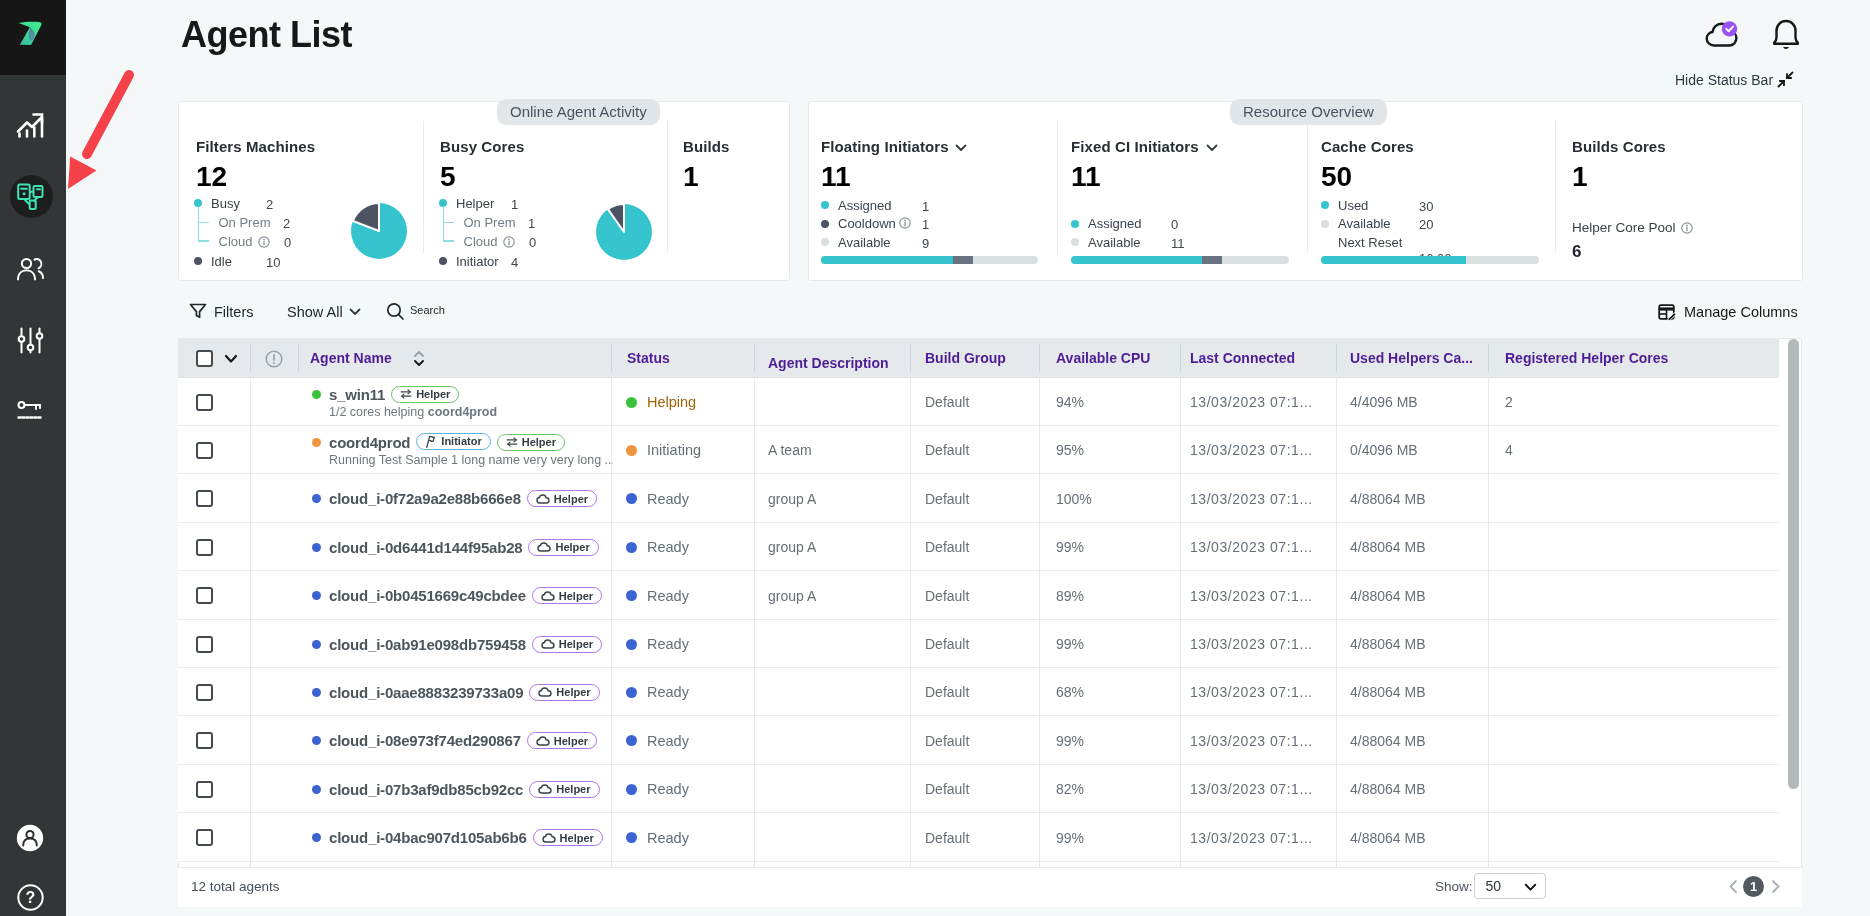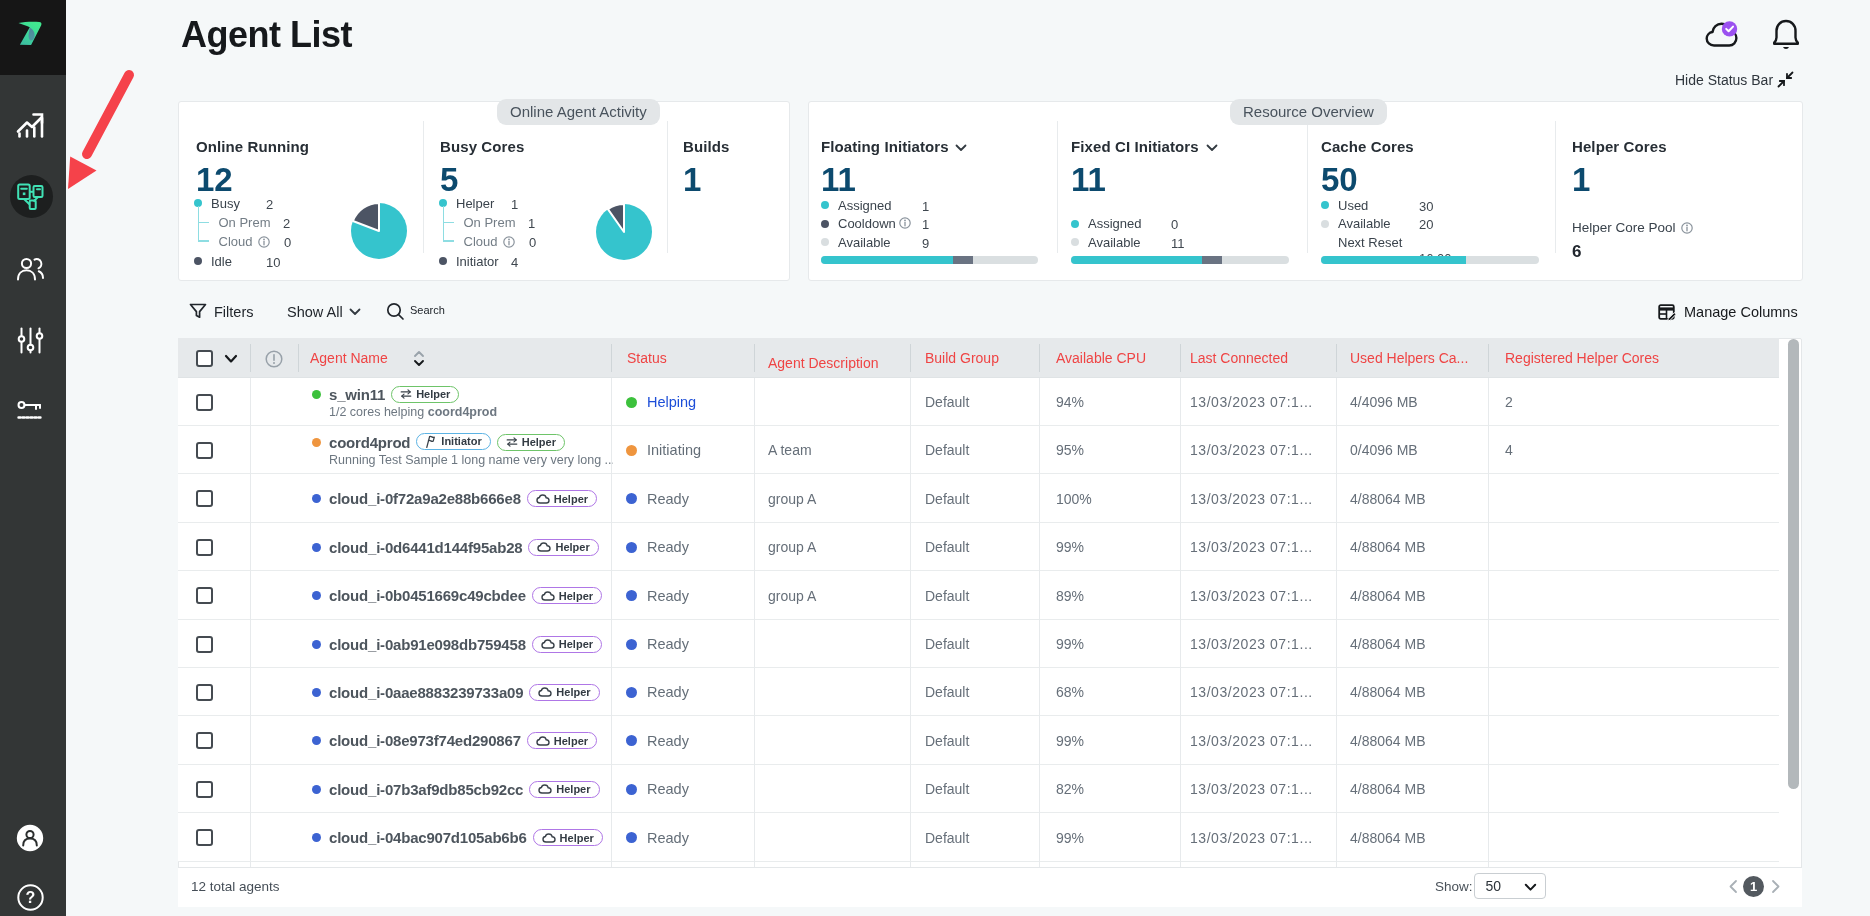--- a/index.html
+++ b/index.html
@@ -1,27 +1,27 @@
 <!DOCTYPE html>
 <html><head><meta charset="utf-8"><style>
 *{margin:0;padding:0;box-sizing:border-box}
 html,body{width:1870px;height:916px;overflow:hidden}
 body{background:#f5f8f9;font-family:"Liberation Sans",sans-serif;position:relative;color:#2a3138}
 .abs{position:absolute}
 .panel{position:absolute;background:#fff;border:1px solid #e6e9eb;border-radius:3px}
 .tab{position:absolute;background:#e3e6e8;border-radius:9px;height:26px;line-height:26px;padding:0 13px;font-size:15px;color:#49535d;z-index:3}
 .sec-title{position:absolute;font-size:15px;font-weight:bold;color:#272e35;letter-spacing:.1px}
-.big{position:absolute;font-size:33px;font-weight:bold;color:#0c4a6e}
+.big{position:absolute;font-size:28px;font-weight:bold;color:#000000}
 .leg{position:absolute;height:18px;display:flex;align-items:center;font-size:13px;color:#3a434c}
 .dot{display:inline-block;border-radius:50%}
 .val{position:absolute;font-size:13px;color:#3f474f}
 .divv{position:absolute;width:1px;background:#e8ebed}
 .bar{position:absolute;height:8px;border-radius:4px;background:#dadfe1;overflow:hidden}
 .bar i{position:absolute;top:0;height:8px}
-.hrow{position:absolute;display:flex;align-items:center;font-size:14px;font-weight:normal;color:#ef4444}
+.hrow{position:absolute;display:flex;align-items:center;font-size:14px;font-weight:bold;color:#4c1d95}
 .vline{position:absolute;width:1px;background:#e7eaec}
 .row{position:absolute;left:178px;width:1601px;height:49px;background:#fff;border-bottom:1px solid #e9eced}
 .rname{font-weight:bold;font-size:15px;color:#4d555d;letter-spacing:-.2px}
 .pill{display:inline-flex;align-items:center;height:17px;border-radius:9px;padding:0 8px;font-size:11px;font-weight:bold;color:#333b43;background:#fff;gap:4px}
 .cbx{position:absolute;width:17px;height:17px;border:2px solid #454b51;border-radius:3px;background:#fff}
 .sline{font-size:12.5px;color:#6d7781;white-space:nowrap;overflow:hidden;max-width:284px}
 </style></head><body>
 
 <div class="abs" style="left:0;top:0;width:66px;height:916px;background:#333636"></div>
 <div class="abs" style="left:0;top:0;width:66px;height:75px;background:#161616"></div>
@@ -113,21 +113,21 @@
 <svg class="abs" style="left:1776px;top:70px" width="19" height="19" viewBox="0 0 19 19" fill="none" stroke="#16191c" stroke-width="1.8" stroke-linecap="round">
 <path d="M16.5,2.5 L11,8"></path>
     <path d="M11,3.8 L11,8 L15.2,8"></path>
 <path d="M2.5,16.5 L8,11"></path>
     <path d="M8,15.2 L8,11 L3.8,11"></path>
 </svg>
 <div class="panel" style="left:178px;top:101px;width:612px;height:180px"></div>
 <div class="tab" style="left:497px;top:99px">Online Agent Activity</div>
 <div class="divv" style="left:423px;top:121px;height:132px"></div>
 <div class="divv" style="left:667px;top:121px;height:132px"></div>
-<div class="sec-title" style="left:196px;top:138px">Online Running</div>
+<div class="sec-title" style="left:196px;top:138px">Filters Machines</div>
 <div class="big" style="left:196px;top:161px">12</div>
 <div class="leg" style="left:194px;top:194px"><span class="dot" style="width:8px;height:8px;background:#35c4cd;margin-right:9px"></span>Busy</div>
 <div class="val" style="left:266px;top:196.5px">2</div>
 <div class="abs" style="left:197.5px;top:206px;width:1.6px;height:36px;background:#8edde2"></div>
 <div class="abs" style="left:197.5px;top:221.8px;width:11px;height:1.6px;background:#8edde2"></div>
 <div class="abs" style="left:197.5px;top:240.4px;width:11px;height:1.6px;background:#8edde2"></div>
 <div class="leg sub" style="left:218.5px;top:213.5px;color:#737d86">On Prem</div>
 <div class="val" style="left:283px;top:216px">2</div>
 <div class="leg sub" style="left:218.5px;top:232px;color:#737d86">Cloud</div>
 <svg class="abs" style="left:258px;top:235.5px" width="12" height="12" viewBox="0 0 12 12" fill="none">
@@ -208,21 +208,21 @@
 <div class="big" style="left:1321px;top:161px">50</div>
 <div class="leg" style="left:1321px;top:196px"><span class="dot" style="width:8px;height:8px;background:#35c4cd;margin-right:9px"></span>Used</div>
 <div class="val" style="left:1419px;top:198.5px">30</div>
 <div class="leg" style="left:1321px;top:214.5px"><span class="dot" style="width:8px;height:8px;background:#d9dee0;margin-right:9px"></span>Available</div>
 <div class="val" style="left:1419px;top:217.0px">20</div>
 <div class="leg" style="left:1321px;top:233px"><span style="width:17px;display:inline-block"></span>Next Reset</div>
 <div class="val" style="left:1419px;top:251px">16:00</div>
 <div class="bar" style="left:1321px;top:255.5px;width:217.5px">
     <i style="left:0px;width:145px;background:#35c4cd"></i>
   </div>
-<div class="sec-title" style="left:1572px;top:138px">Helper Cores</div>
+<div class="sec-title" style="left:1572px;top:138px">Builds Cores</div>
 <div class="big" style="left:1572px;top:161px">1</div>
 <div class="abs" style="left:1572px;top:220px;font-size:13.5px;color:#39424b">Helper Core Pool</div>
 <svg class="abs" style="left:1681px;top:222px" width="12" height="12" viewBox="0 0 12 12" fill="none">
 <circle cx="6" cy="6" r="5.2" stroke="#8a939c" stroke-width="1.2"></circle>
 <path d="M6,5.4 L6,8.8" stroke="#8a939c" stroke-width="1.3" stroke-linecap="round"></path>
     <circle cx="6" cy="3.4" r="0.9" fill="#8a939c"></circle>
 </svg>
 <div class="abs" style="left:1572px;top:242px;font-size:17px;font-weight:bold;color:#21272e">6</div>
 <svg class="abs" style="left:189px;top:303px" width="18" height="17" viewBox="0 0 18 17" fill="none" stroke="#21262c" stroke-width="1.7" stroke-linejoin="round">
 <path d="M1.5,1.5 L16.5,1.5 L10.6,8.6 L10.6,14.2 L7.4,12.4 L7.4,8.6 Z"></path>
@@ -285,21 +285,21 @@
       <span style="margin-left:6px"><span class="pill" style="border:1px solid #6ec469"><svg width="12" height="10" viewBox="0 0 12 10" fill="none" stroke="#3a424a" stroke-width="1.2" stroke-linecap="round" stroke-linejoin="round">
             <path d="M1.2,2.9 H10.2"></path>
             <path d="M8,0.9 L10.2,2.9 L8,4.9"></path>
             <path d="M10.8,7.1 H1.8"></path>
             <path d="M4,5.1 L1.8,7.1 L4,9.1"></path>
           </svg>Helper</span></span>
     </div>
     <div class="abs sline" style="left:151px;top:26.5px">1/2 cores helping <b style="font-weight:bold">coord4prod</b></div>
     <div class="abs" style="left:448px;top:0;height:48px;display:flex;align-items:center">
 <span class="dot" style="width:11px;height:11px;background:#3cc13c;margin-right:10px"></span>
-      <span style="font-size:14.5px;color:#1d4ed8">Helping</span>
+      <span style="font-size:14.5px;color:#a16207">Helping</span>
     </div>
     <div class="abs" style="left:747px;top:0;height:48px;display:flex;align-items:center;font-size:14px;color:#666f79">Default</div>
     <div class="abs" style="left:878px;top:0;height:48px;display:flex;align-items:center;font-size:14px;color:#666f79">94%</div>
     <div class="abs" style="left:1012px;top:0;height:48px;display:flex;align-items:center;font-size:14px;color:#666f79;letter-spacing:.55px">13/03/2023 07:1...</div>
     <div class="abs" style="left:1172px;top:0;height:48px;display:flex;align-items:center;font-size:14px;color:#666f79">4/4096 MB</div>
     <div class="abs" style="left:1327px;top:0;height:48px;display:flex;align-items:center;font-size:14px;color:#666f79">2</div>
   </div>
 <div class="row" style="top:426px;height:48px">
     <span class="cbx" style="left:18px;top:15.5px"></span>
     <div class="abs" style="left:134px;top:7.5px;height:17px;display:flex;align-items:center">

